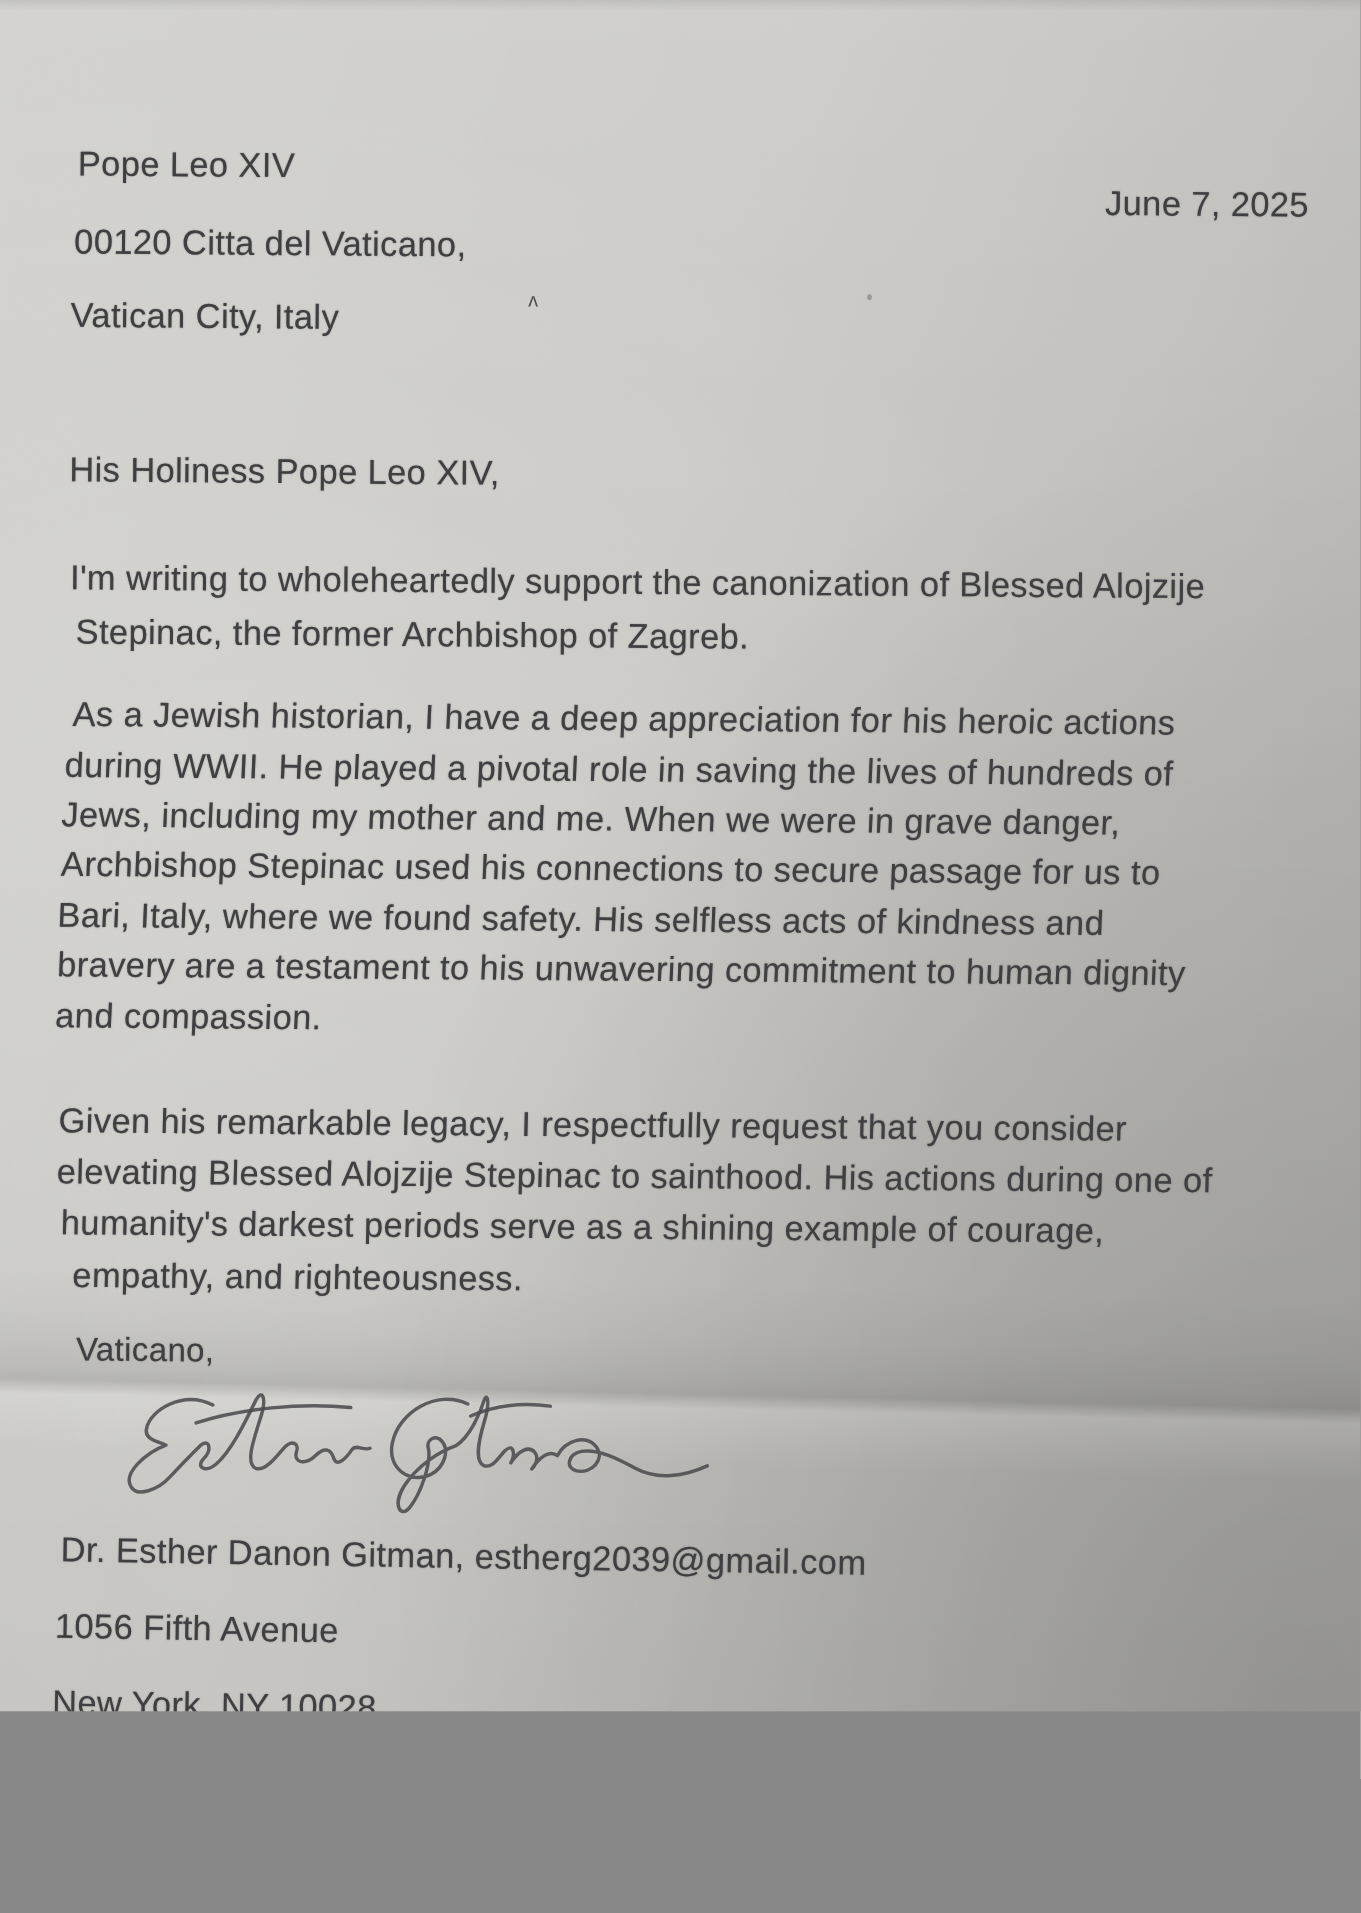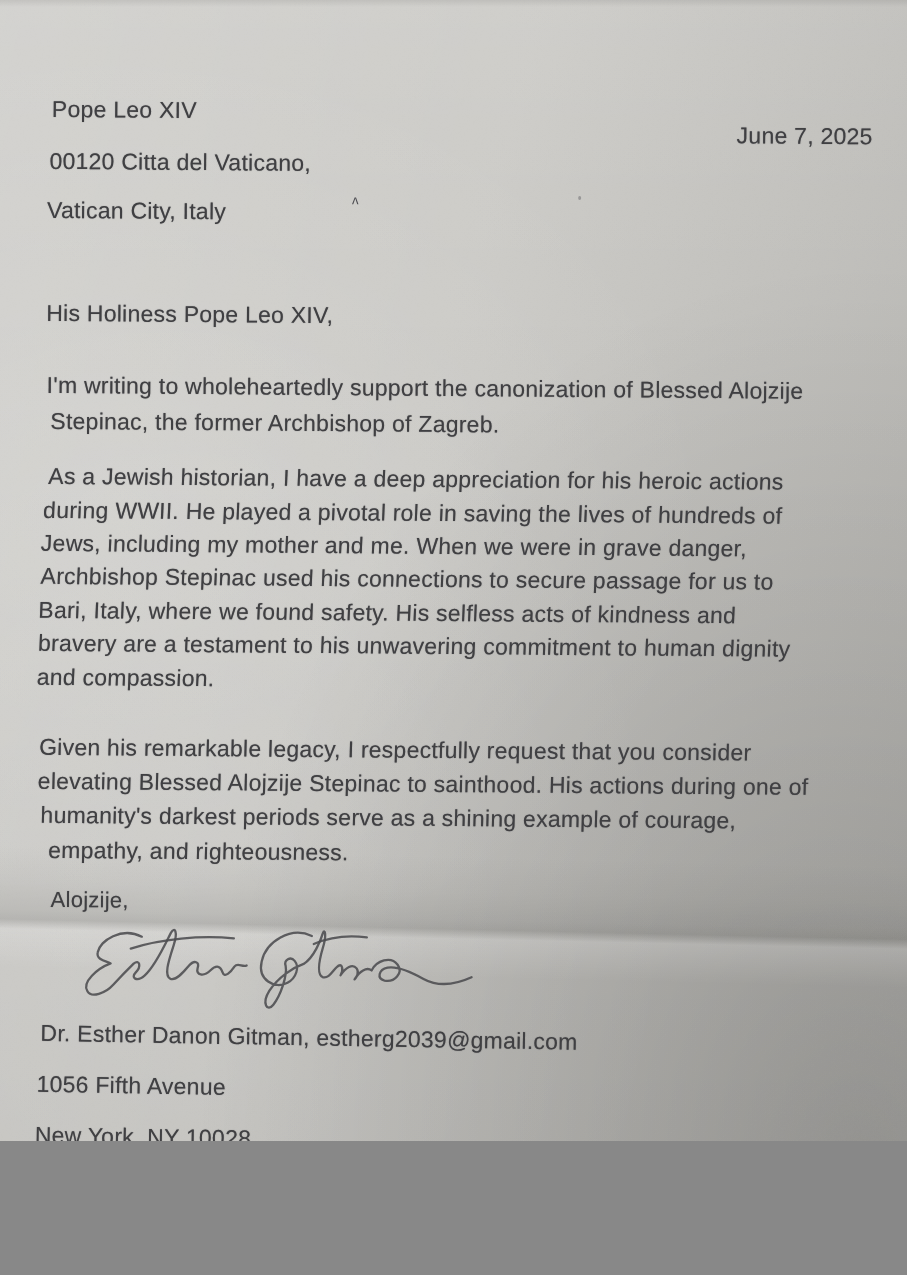--- a/index.html
+++ b/index.html
@@ -99,21 +99,21 @@
     <div class="line lean2" style="left:44px; top:563px;">Archbishop Stepinac used his connections to secure passage for us to</div>
     <div class="line lean2" style="left:42px; top:597px;">Bari, Italy, where we found safety. His selfless acts of kindness and</div>
     <div class="line lean2" style="left:42px; top:630px;">bravery are a testament to his unwavering commitment to human dignity</div>
     <div class="line lean2" style="left:41px; top:664px;">and compassion.</div>
 
     <div class="line lean1" style="left:44px; top:734px;">Given his remarkable legacy, I respectfully request that you consider</div>
     <div class="line lean1" style="left:43px; top:768px;">elevating Blessed Alojzije Stepinac to sainthood. His actions during one of</div>
     <div class="line lean1" style="left:46px; top:802px;">humanity's darkest periods serve as a shining example of courage,</div>
     <div class="line lean1" style="left:54px; top:837px;">empathy, and righteousness.</div>
 
-    <div class="line" style="left:57px; top:887px; font-size:22px;">Alojzije,</div>
+    <div class="line" style="left:57px; top:887px; font-size:22px;">Vaticano,</div>
 
     <svg class="signature" width="405" height="95" viewBox="0 0 400 95" aria-label="handwritten signature">
       <path d="M 66 16 C 46 6 24 20 22 32 C 20 40 32 41 35 43 C 22 48 6 62 12 71 C 16 78 30 73 38 64 C 47 54 54 47 58 43 C 64 38 66 46 60 52 C 55 57 61 62 69 55 C 80 45 90 22 95 12 C 99 5 102 11 98 24 C 93 40 88 55 95 58 C 101 60 108 51 113 45 C 119 38 124 41 122 47 C 120 54 128 56 135 49 C 141 43 145 45 147 51 C 149 57 155 51 159 45 C 162 41 167 46 171 44"></path>
       <path d="M 55 28 C 85 18 125 14 158 17"></path>
       <path d="M 236 14 C 215 4 190 20 186 40 C 182 58 199 68 212 61 C 221 56 224 45 219 39 C 215 34 208 38 210 44 C 212 54 205 74 198 83 C 192 91 186 82 194 69 C 203 55 217 46 228 42 C 238 36 245 18 247 11 C 249 6 251 13 247 26 C 243 40 241 52 247 55 C 253 57 257 49 261 45 C 267 39 268 48 265 53 C 270 45 277 41 281 46 C 284 50 281 55 279 57 C 284 49 291 44 296 48 C 301 38 315 33 322 42 C 328 50 319 60 309 58 C 301 56 303 47 312 45 C 323 43 337 50 348 56 C 363 64 381 61 396 54"></path>
       <path d="M 238 22 C 256 14 275 13 291 15"></path>
     </svg>
 
     <div class="footer-block">
       <div class="line" style="left:48px; top:1020px;">Dr. Esther Danon Gitman, estherg2039@gmail.com</div>

